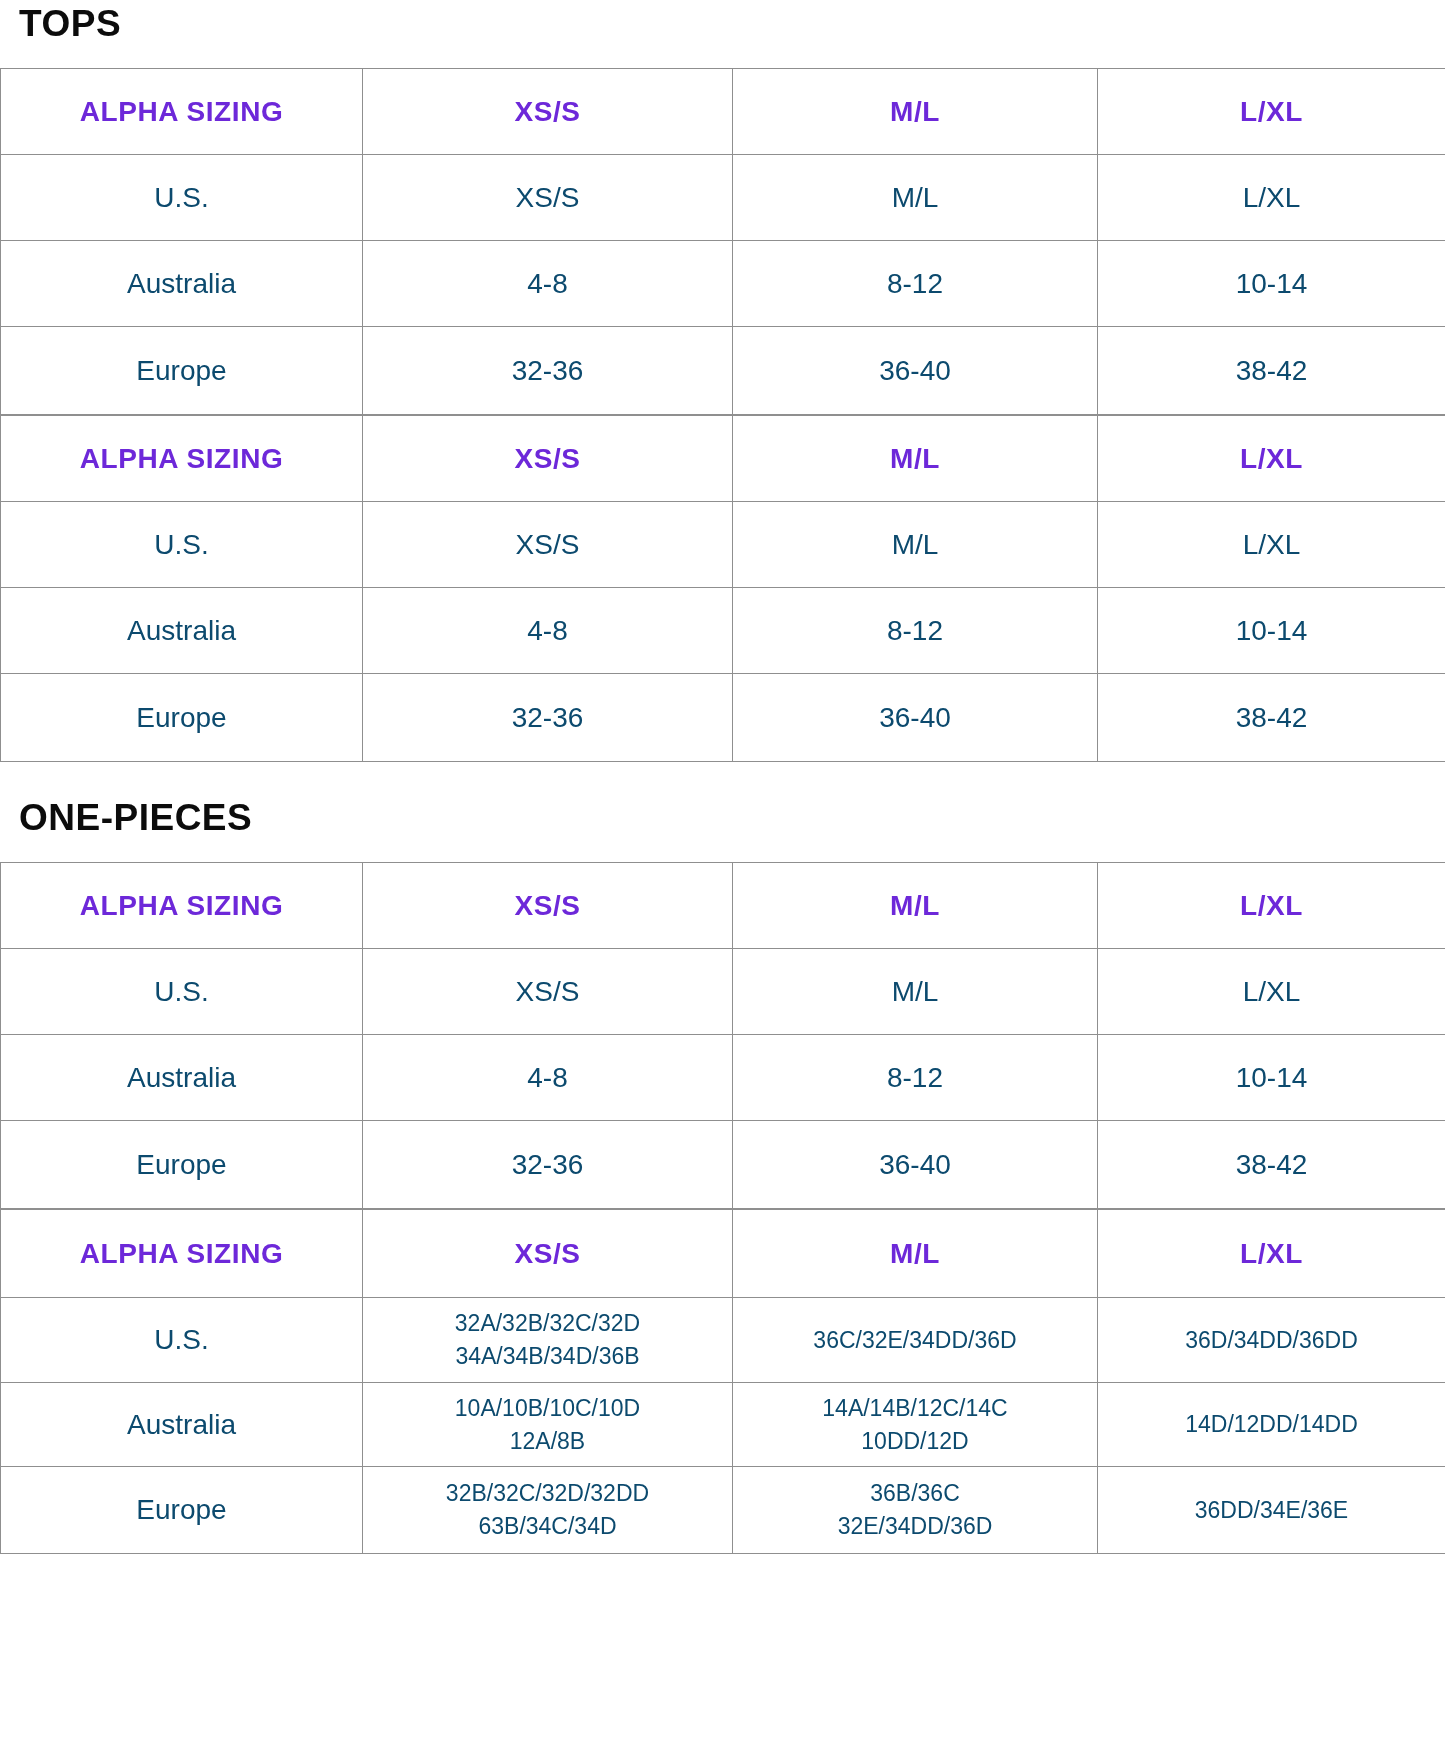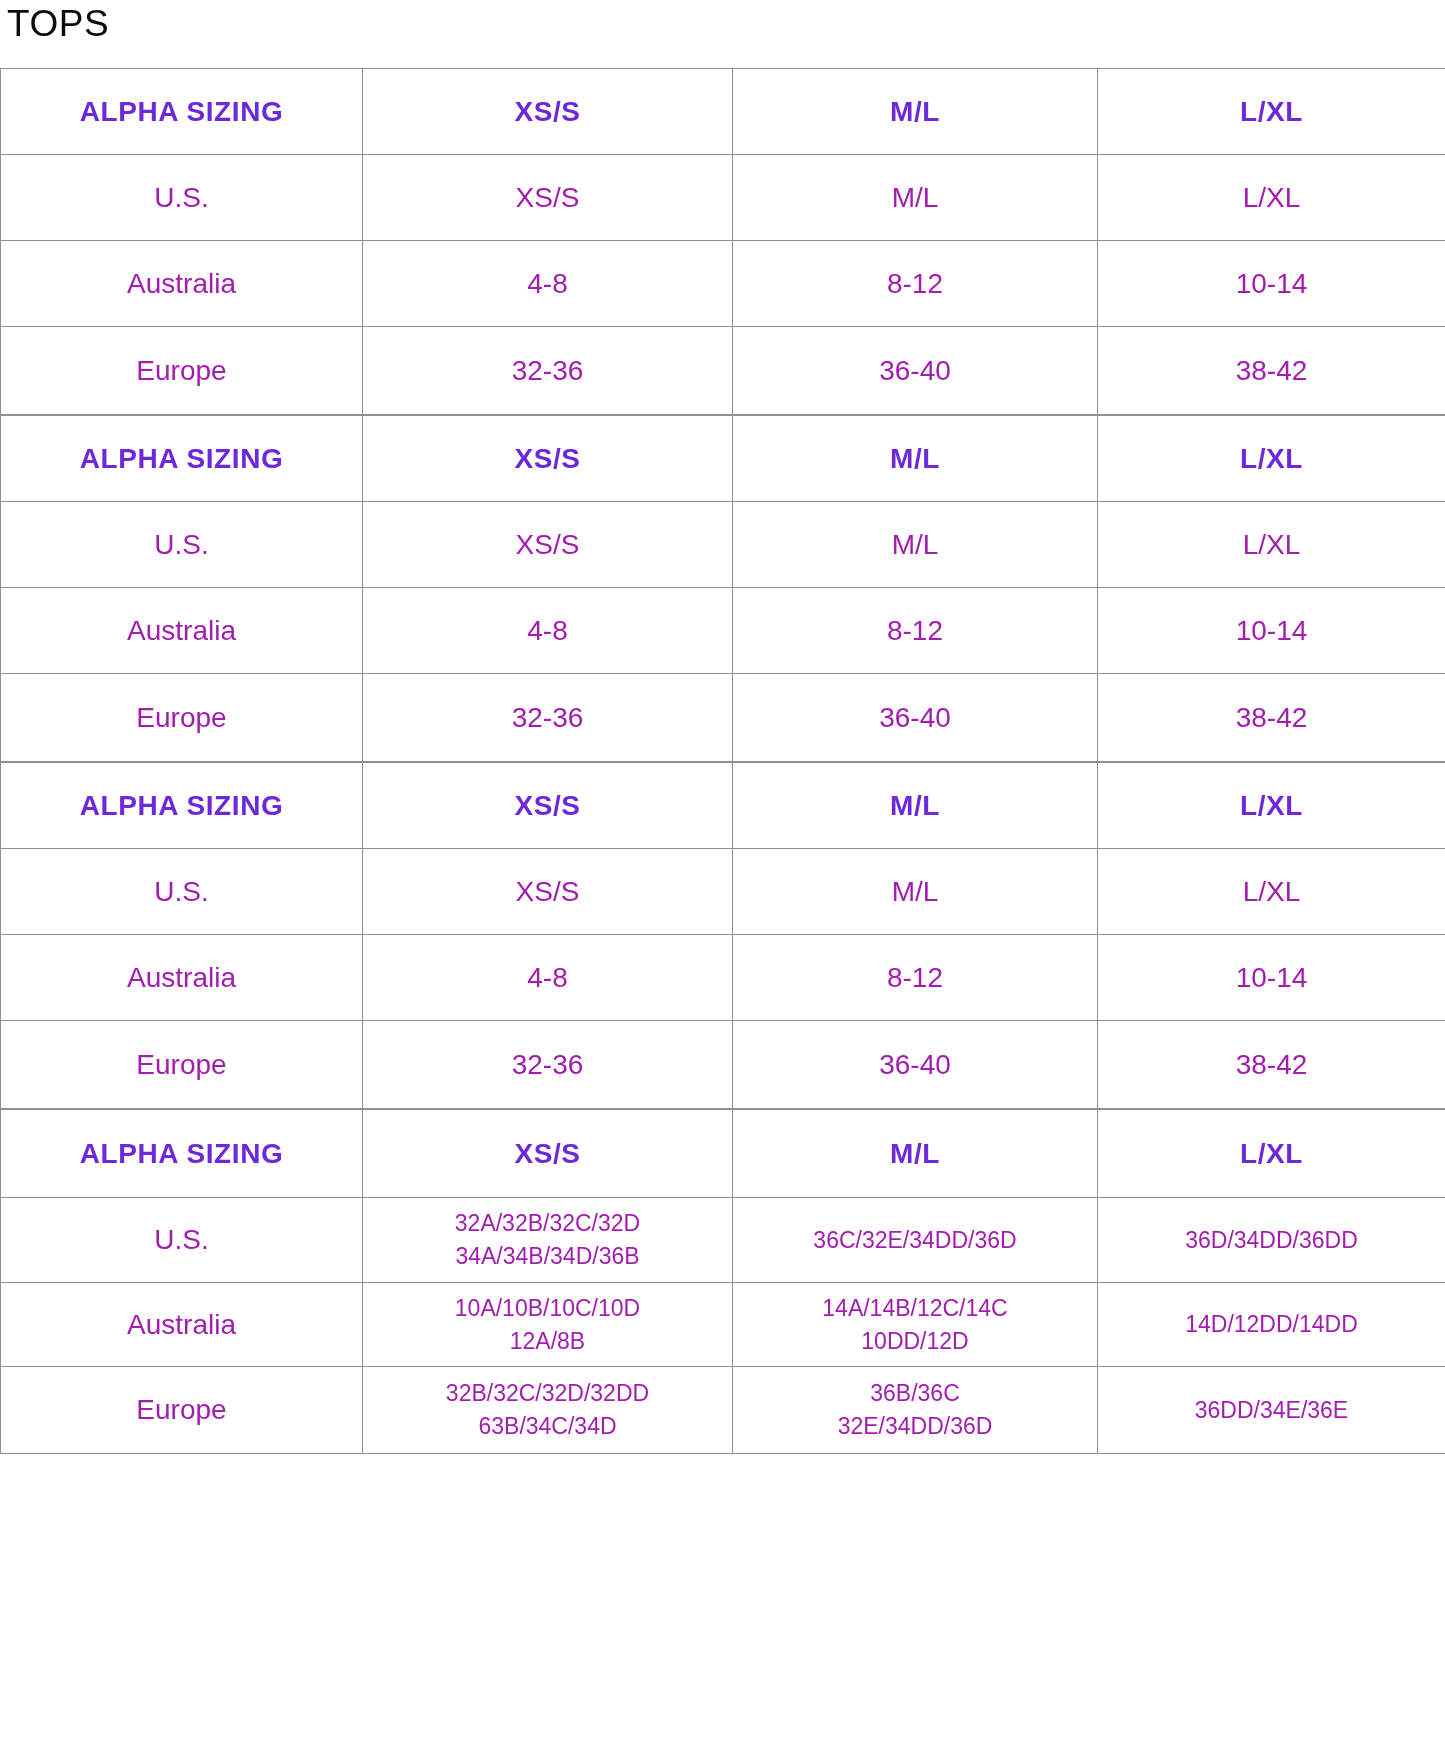--- a/index.html
+++ b/index.html
@@ -11,25 +11,25 @@
     width: 1445px;
     font-family: "Liberation Sans", sans-serif;
     -webkit-font-smoothing: antialiased;
   }
   .page {
     width: 1445px;
     padding-bottom: 2px;
   }
   .section-title {
     font-size: 37px;
-    font-weight: 400;
+    font-weight: 700;
     line-height: 44px;
     letter-spacing: 0.5px;
     color: #0c0c0c;
-    margin: 34px 0 22px 4px;
+    margin: 34px 0 22px 16px;
     padding-left: 3px;
   }
   .section:first-child .section-title {
     margin-top: 2px;
   }
   table.size-table {
     width: 1445px;
     border-collapse: collapse;
     table-layout: fixed;
   }
@@ -50,21 +50,21 @@
   .size-table tbody tr:last-child { height: 88px; }
   .size-table th {
     font-size: 28px;
     font-weight: 700;
     letter-spacing: 0.6px;
     color: #6d28d9;
   }
   .size-table td {
     font-size: 28px;
     font-weight: 400;
-    color: #a21caf;
+    color: #0c4a6e;
     white-space: pre-line;
     line-height: 1.42;
   }
   
   table.bras thead tr { height: 88px; }
   table.bras tbody tr { height: 85px; }
   table.bras tbody tr:nth-child(2) { height: 84px; }
   table.bras tbody tr:last-child { height: 87px; }
   table.bras td.size-cell { font-size: 23px; }
   td.row-label { font-size: 28px; }
@@ -147,20 +147,21 @@
           <td class="row-label">Europe</td>
           <td class="size-cell">32-36</td>
           <td class="size-cell">36-40</td>
           <td class="size-cell">38-42</td>
         </tr>
       </tbody>
     </table>
   </div>
 
   <div class="section">
+    <h2 class="section-title">ONE-PIECES</h2>
     <table class="size-table">
       <colgroup>
           <col class="c1">
           <col class="c2">
           <col class="c3">
           <col class="c4">
         </colgroup>
       <thead>
         <tr>
           <th>ALPHA SIZING</th>

